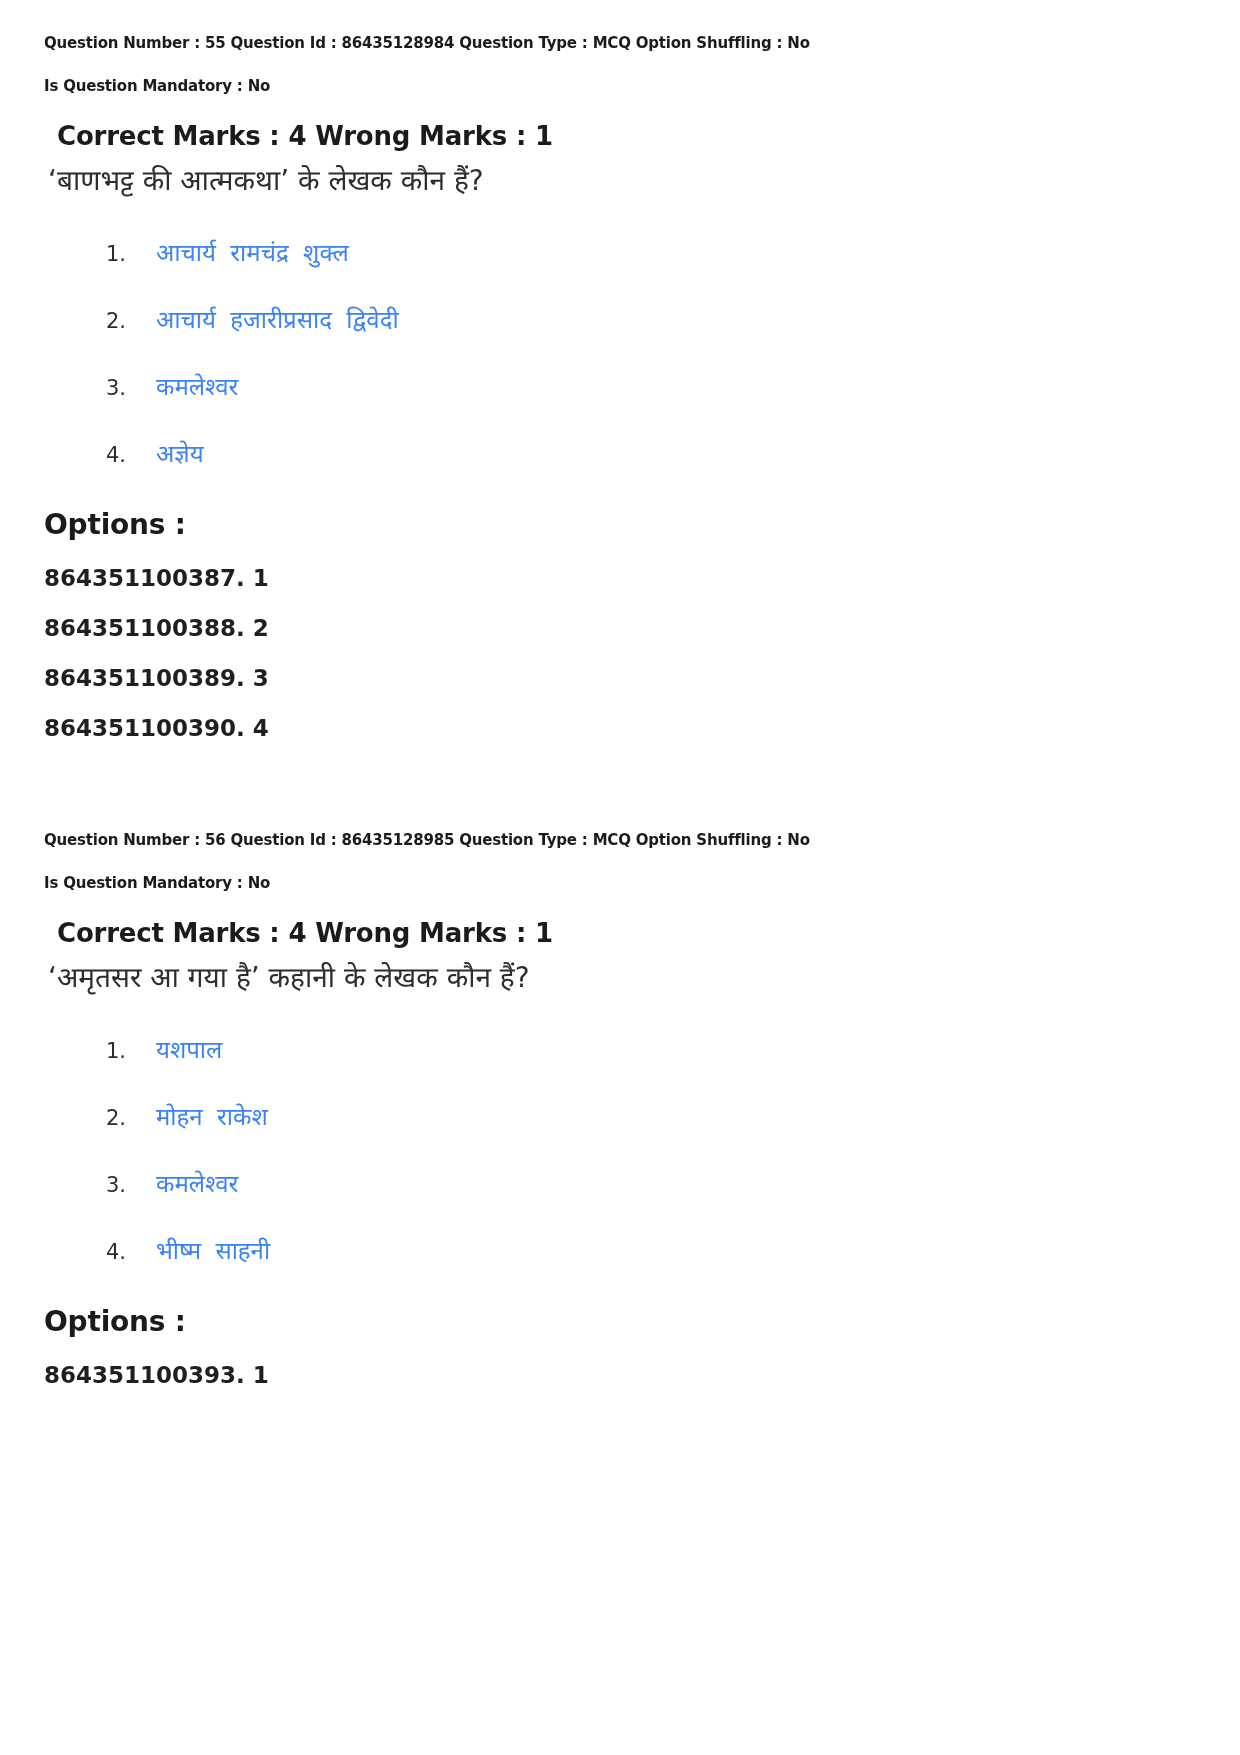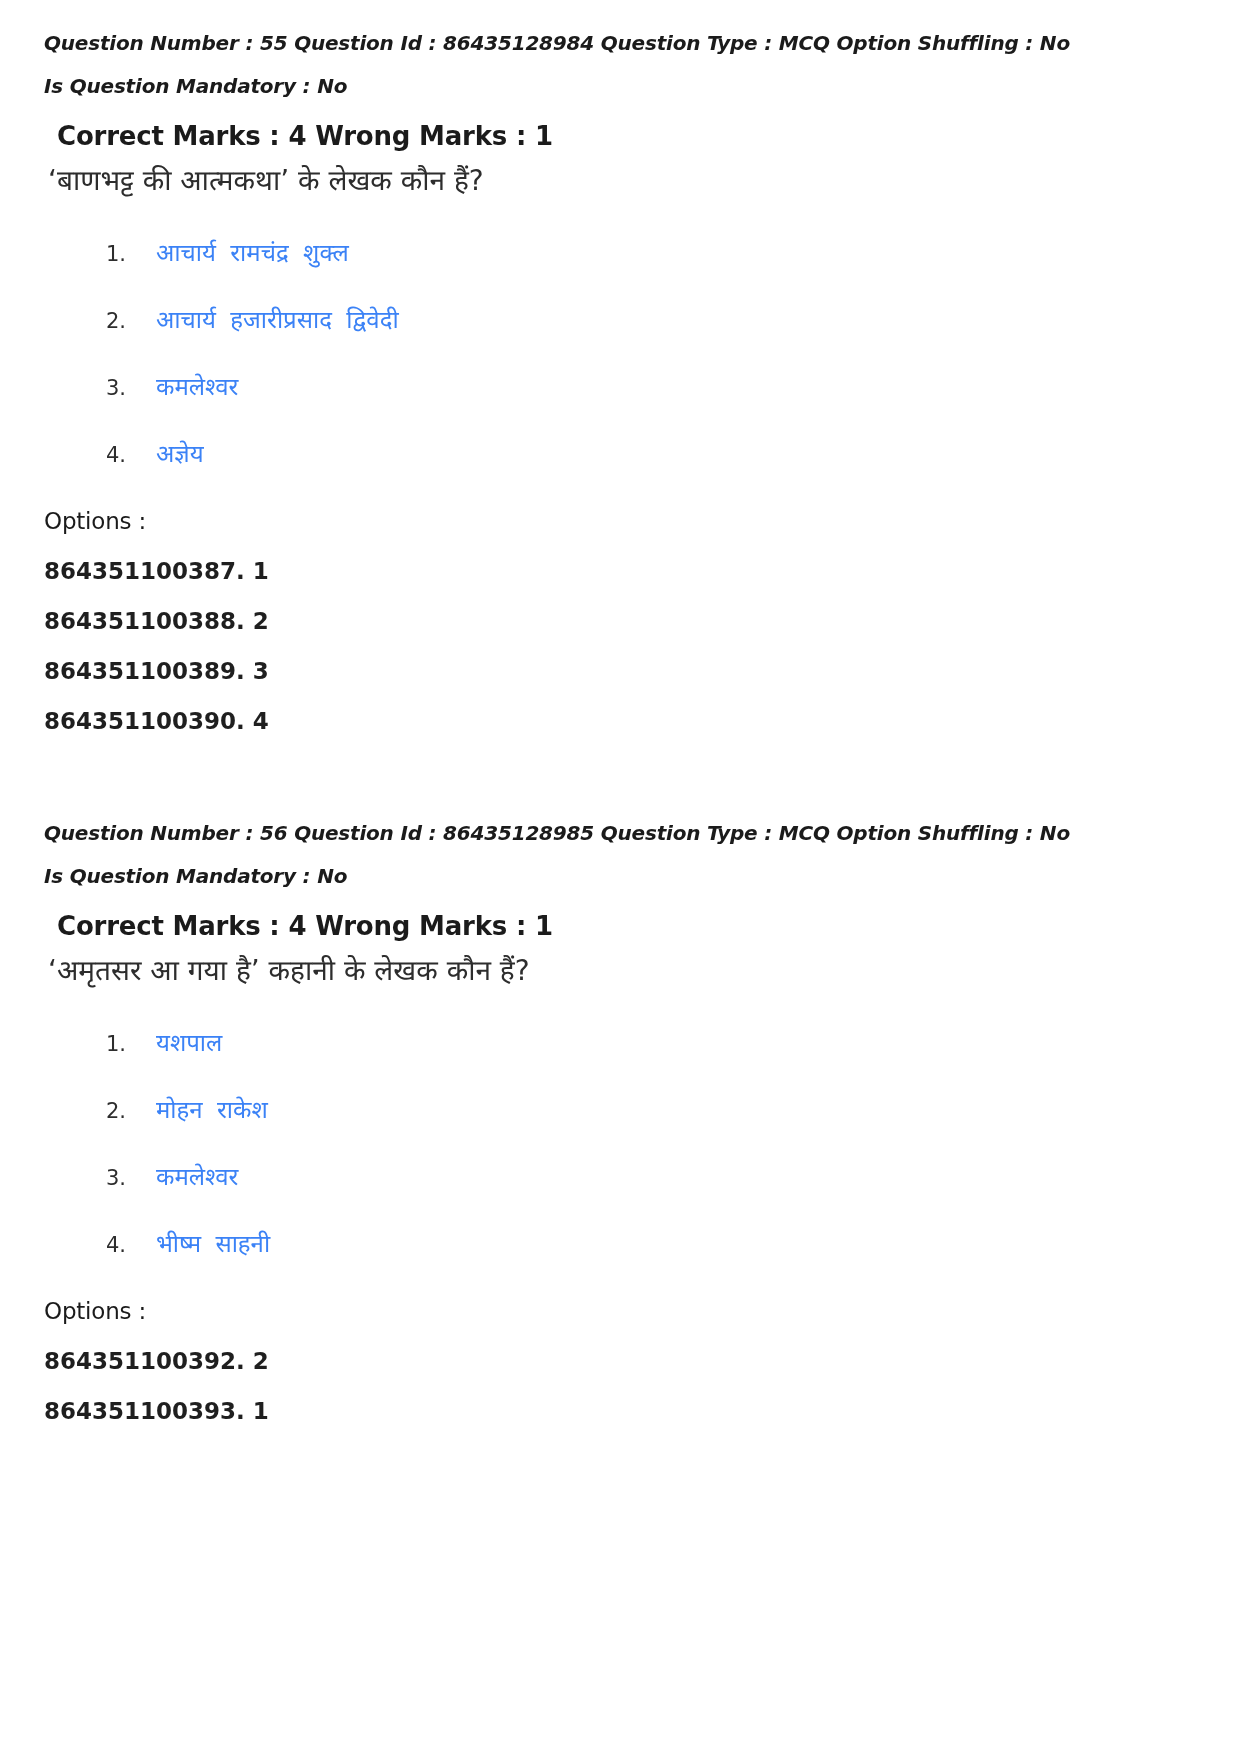--- a/index.html
+++ b/index.html
@@ -8,25 +8,24 @@
     width: 1240px;
   }
   body {
     min-height: 1755px;
     font-family: "DejaVu Sans", "Liberation Sans", sans-serif;
     color: #1b1b1b;
     padding: 22px 44px 40px 44px;
   }
   .question { margin-bottom: 78px; }
   .hdr-line {
-    font-size: 20px;
+    font-size: 15px;
     font-weight: 700;
     line-height: 43px;
     letter-spacing: -0.2px;
-    font-style: italic;
   }
   .marks-line {
     font-size: 26px;
     font-weight: 700;
     line-height: 43px;
     margin-top: 7px;
     letter-spacing: -0.2px;
     margin-left: 13px;
   }
   .qtext {
@@ -53,22 +52,22 @@
     margin-left: 62px;
     flex: 0 0 auto;
   }
   .ctext {
     font-size: 24px;
     line-height: 30px;
     color: #3b82f6;
     font-family: Liberation Mono, monospace;
   }
   .options-label {
-    font-size: 23px;
-    font-weight: 400;
+    font-size: 28px;
+    font-weight: 700;
     margin-top: 10px;
     letter-spacing: -0.2px;
   }
   .oid {
     font-size: 23px;
     line-height: 26px;
     margin-top: 24px;
     font-weight: 700;
     color: #1f1f1f;
   }
@@ -127,15 +126,14 @@
       <span class="cnum">3.</span>
       <span class="ctext hindi">कमलेश्वर</span>
     </div>
     <div class="choice">
       <span class="cnum">4.</span>
       <span class="ctext hindi">भीष्म साहनी</span>
     </div>
   </div>
 
   <div class="options-label">Options :</div>
-  <div class="oid">864351100392. 2</div>
   <div class="oid">864351100393. 1</div>
 </section>
 
 </body></html>

